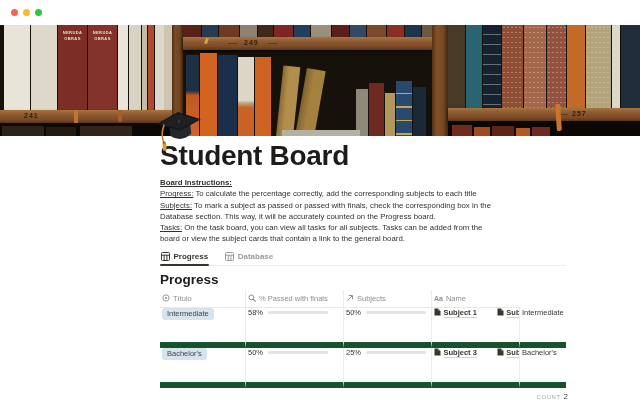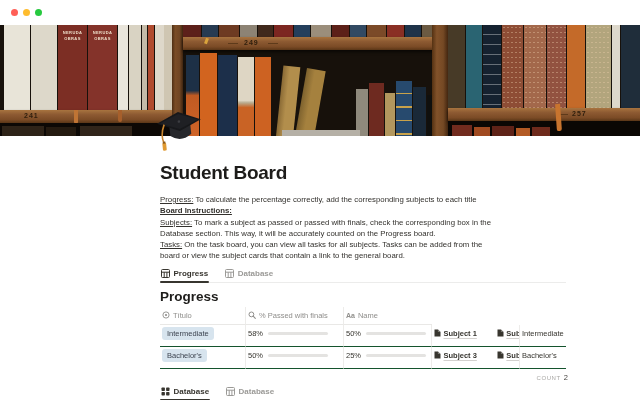--- a/index.html
+++ b/index.html
@@ -27,43 +27,43 @@
   .ribbon{position:absolute;background:#bf7434;border-radius:0 0 2px 2px}
   .minirow{position:absolute;left:183px;top:0;width:261px;height:12px;display:flex;gap:1px;overflow:hidden}
   .minirow div{height:12px;flex:none}
 
   
   .page-icon{position:absolute;left:156px;top:110px;width:48px;height:44px;z-index:7;transform:rotate(-6deg)}
 
   
   .content{position:absolute;top:136px;left:0;right:0;bottom:0;background:#fff;z-index:4}
   .inner{margin-left:160px;width:406px}
-  .h1{font-size:19px;font-weight:700;color:#1d1c1a;letter-spacing:-.3px;margin-top:26px;line-height:22px}
+  .h1{font-size:28px;font-weight:700;color:#1d1c1a;letter-spacing:-.3px;margin-top:9px;line-height:22px}
   .instr{margin-top:10px;font-size:7.8px;line-height:11.3px;color:#33312d}
   .instr div{white-space:nowrap}
   .instr .u{text-decoration:underline;text-underline-offset:1px}
   .instr .b{font-weight:700}
 
   .tabbar{display:flex;gap:15px;border-bottom:1px solid #ececeb;width:406px}
   .tabbar.first{margin-top:5px}
   .tabbar.second{margin-top:3px}
   .tab{display:flex;align-items:center;gap:3.5px;font-size:8px;font-weight:600;color:#9b9a97;
        padding:2px 1px 4px;position:relative;cursor:pointer}
   .tab.active{color:#37352f}
   .tab.active::after{content:"";position:absolute;left:0;right:0;bottom:-1px;height:2px;background:#37352f;border-radius:1px}
   .tab svg{flex:none}
 
   .h2{font-size:13.5px;font-weight:700;color:#1d1c1a;margin-top:6px;line-height:15px}
 
   .tbl{margin-top:3px;width:406px}
   .trow{display:grid;grid-template-columns:86px 98px 88px 88px 46px}
   .th{display:flex;align-items:center;gap:3px;color:#8f8e8b;font-size:7.5px;padding:4px 4px 4px 2px;
       border-bottom:1px solid #e9e8e6;white-space:nowrap;overflow:hidden}
-  .td{display:flex;align-items:center;font-size:7.5px;color:#37352f;padding:0 4px 4px 2px;height:17px;
-      border-bottom:1px solid #14532d;white-space:nowrap;overflow:hidden}
+  .td{display:flex;align-items:flex-start;font-size:7.5px;color:#37352f;padding:0 4px 17px 2px;height:17px;
+      border-bottom:6px solid #14532d;white-space:nowrap;overflow:hidden}
   .cdiv{border-right:1px solid #edecea}
   .aa{font-size:7px;font-weight:600;color:#908f8c}
 
   .pill{background:#d7e4ee;color:#3d4450;border-radius:3px;padding:1.5px 5px;font-size:7.5px;line-height:9.5px}
   .prog{display:flex;align-items:center;gap:5px;width:100%}
   .ptrack{flex:1;max-width:60px;height:2.6px;background:#e4e3e1;border-radius:2px;overflow:hidden}
   .pfill{height:100%;background:#448361;border-radius:2px}
 
   .subs{display:flex;gap:20px}
   .sub{display:flex;align-items:center;gap:2.5px;font-weight:600}
@@ -193,22 +193,22 @@
     <rect x="5.8" y="29.8" width="2.6" height="2" fill="#8a5a1c"></rect>
   </svg>
 </div>
 
 <div class="content">
   <div class="inner">
 
     <div class="h1">Student Board</div>
 
     <div class="instr">
+      <div><span class="u b">Board Instructions:</span><span></span></div>
       <div><span class="u">Progress:</span><span> To calculate the percentage correctly, add the corresponding subjects to each title</span></div>
-      <div><span class="u b">Board Instructions:</span><span></span></div>
       <div><span class="u">Subjects:</span><span> To mark a subject as passed or passed with finals, check the corresponding box in the</span></div>
       <div><span class="u"></span><span>Database section. This way, it will be accurately counted on the Progress board.</span></div>
       <div><span class="u">Tasks:</span><span> On the task board, you can view all tasks for all subjects. Tasks can be added from the</span></div>
       <div><span class="u"></span><span>board or view the subject cards that contain a link to the general board.</span></div>
     </div>
 
     <div class="tabbar first">
       <div class="tab active">
         <svg width="9" height="9" viewBox="0 0 9 9" fill="none" stroke="currentColor" stroke-width="1">
           <rect x="0.5" y="0.5" width="8" height="8" rx="1"></rect>
@@ -239,20 +239,27 @@
               <circle cx="4" cy="4" r="1.1" fill="#908f8c"></circle>
             </svg>
           <span>Título</span>
         </div>
         <div class="th cdiv">
           <svg width="8" height="8" viewBox="0 0 8 8">
               <circle cx="3.4" cy="3.4" r="2.4" fill="none" stroke="#908f8c" stroke-width="1"></circle>
               <line x1="5.2" y1="5.2" x2="7.3" y2="7.3" stroke="#908f8c" stroke-width="1.1" stroke-linecap="round"></line>
             </svg>
           <span>% Passed with finals</span>
+        </div>
+        <div class="th cdiv">
+          <svg width="8" height="8" viewBox="0 0 8 8">
+              <line x1="1.5" y1="6.5" x2="6" y2="2" stroke="#908f8c" stroke-width="1"></line>
+              <polyline points="2.8,1.5 6.5,1.5 6.5,5.2" fill="none" stroke="#908f8c" stroke-width="1"></polyline>
+            </svg>
+          <span>Subjects</span>
         </div>
         <div class="th">
           <span class="aa">Aa</span>
           <span>Name</span>
         </div>
       </div>
 
       <div class="trow">
         <div class="td cdiv">
           <span class="pill">Intermediate</span>

